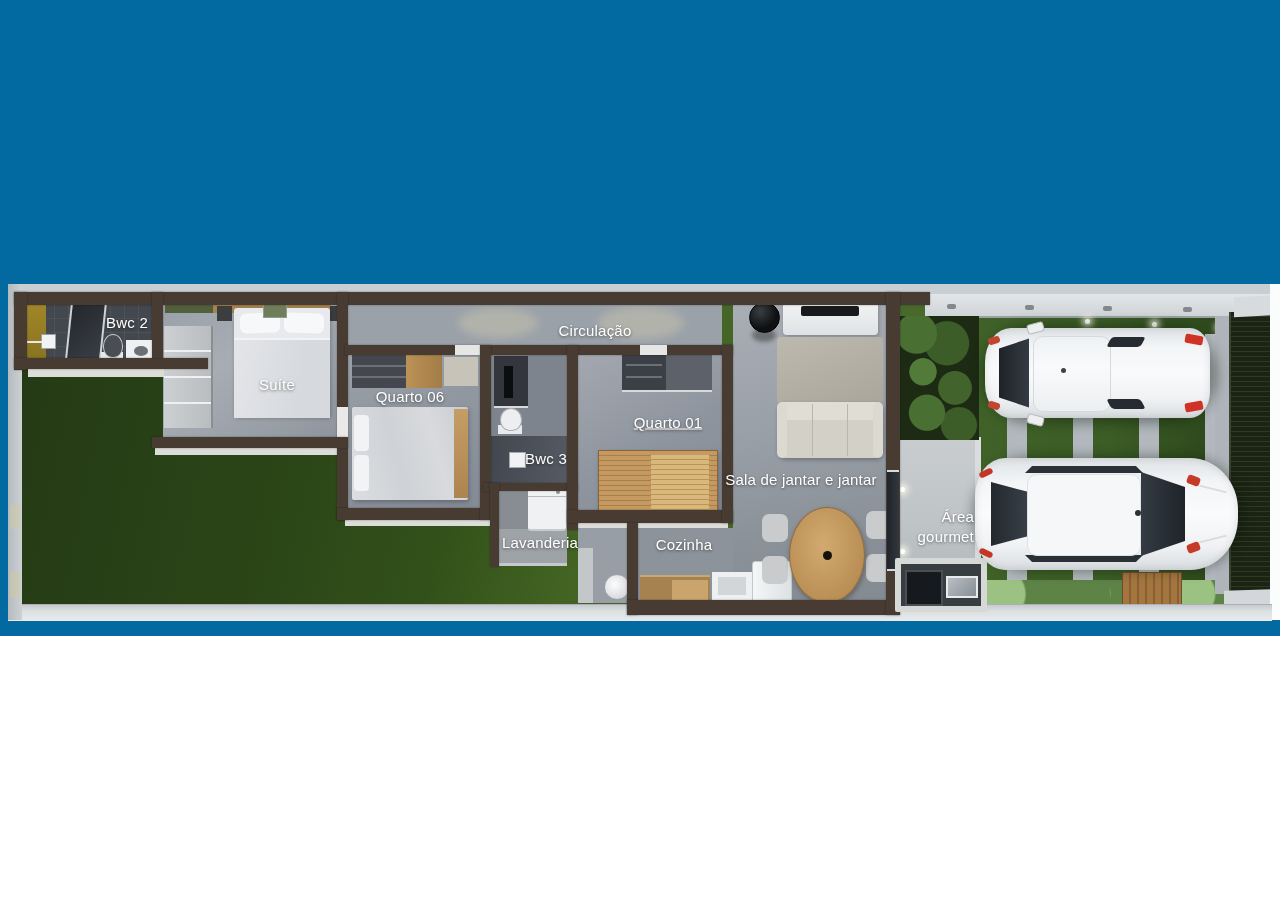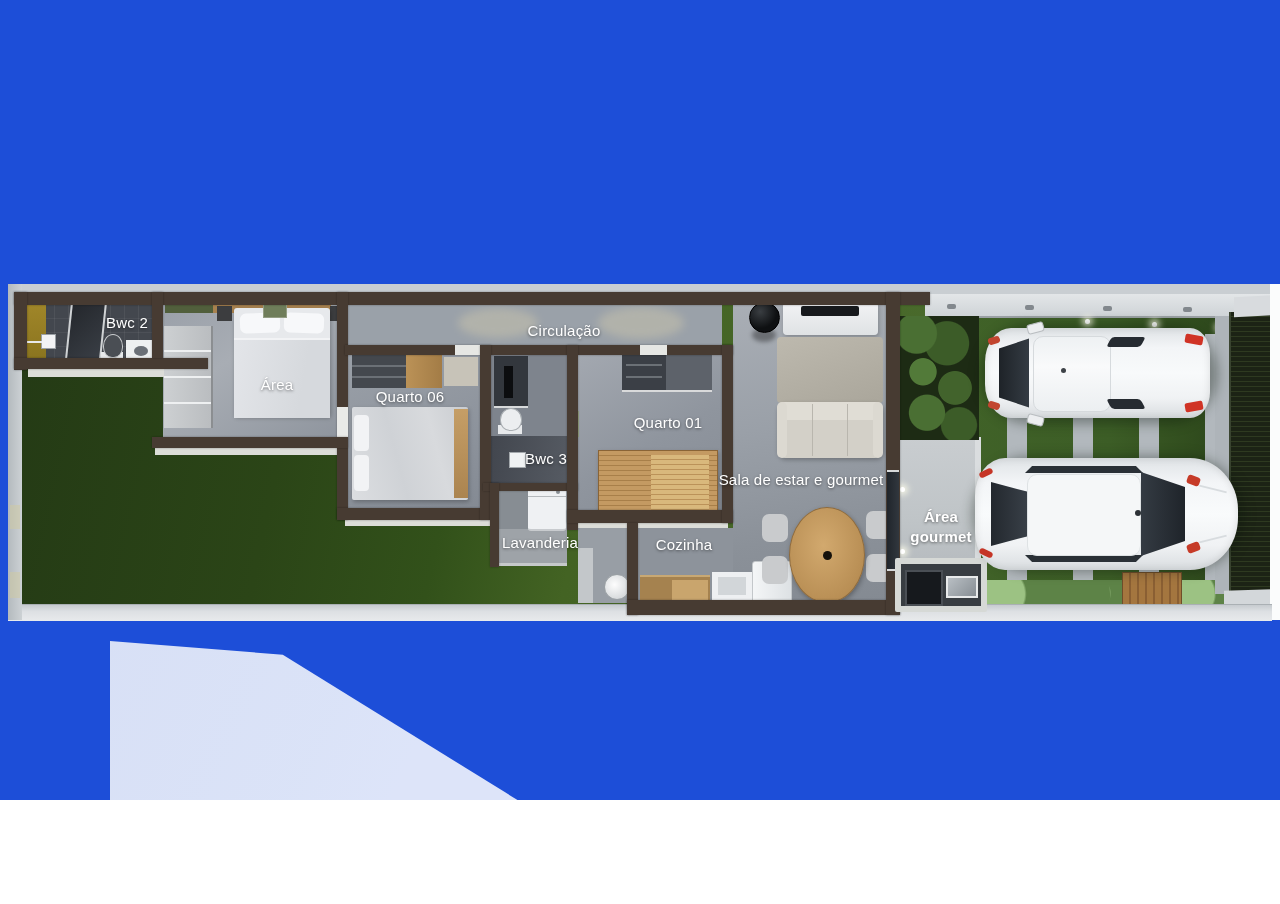--- a/index.html
+++ b/index.html
@@ -1,23 +1,23 @@
 <!DOCTYPE html>
 <html><head>
 <meta charset="utf-8">
 <style>
   html,body{margin:0;padding:0;background:#ffffff;}
-  #plan{position:relative;width:1280px;height:800px;background:#1d4ed8;overflow:hidden;
+  #plan{position:relative;width:1280px;height:636px;background:#0369a1;overflow:hidden;
         font-family:"Liberation Sans", sans-serif;}
   .a{position:absolute;}
   .wall{position:absolute;background:#473b32;box-shadow:0 0 2px rgba(0,0,0,.35);}
   .wface{position:absolute;background:#dcddd8;}
   .lbl{position:absolute;transform:translate(-50%,-50%);color:#ffffff;font-size:15px;
        letter-spacing:.2px;text-shadow:0 1px 3px rgba(0,0,0,.5);white-space:nowrap;z-index:60;}
-  .lbl.wrap{white-space:normal;text-align:center;line-height:1.3;width:66px;font-weight:bold;}
+  .lbl.wrap{white-space:normal;text-align:right;line-height:1.3;width:66px;}
   .dot{position:absolute;width:5px;height:5px;border-radius:50%;background:#fff;
        box-shadow:0 0 6px 3px rgba(255,255,235,.85);}
 </style>
 </head>
 <body>
 
 <div id="plan">
 
   <div class="a" style="left:110px;top:630px;width:540px;height:274px;opacity:.85;
               background:linear-gradient(295deg,#ffffff 45%,#fcfdfd 62%,#f9fafb 100%);
@@ -284,23 +284,23 @@
     <div class="a" style="left:166px;top:14px;width:44px;height:84px;background:linear-gradient(90deg,#343b43,#1f242a);
                 clip-path:polygon(0 0,100% 18%,100% 82%,0 100%);"></div>
     <div class="a" style="left:160px;top:52px;width:6px;height:6px;border-radius:50%;background:#2c3136;"></div>
     <div class="a" style="left:212px;top:18px;width:13px;height:9px;background:#c63b28;border-radius:3px;transform:rotate(20deg);"></div>
     <div class="a" style="left:212px;top:85px;width:13px;height:9px;background:#c63b28;border-radius:3px;transform:rotate(-20deg);"></div>
     <div class="a" style="left:224px;top:30px;width:28px;height:2px;background:#d8dcdf;transform:rotate(14deg);"></div>
     <div class="a" style="left:224px;top:80px;width:28px;height:2px;background:#d8dcdf;transform:rotate(-14deg);"></div>
   </div>
 
   <div class="lbl" style="left:127px;top:322px;">Bwc 2</div>
-  <div class="lbl" style="left:277px;top:384px;">Área</div>
+  <div class="lbl" style="left:277px;top:384px;">Suíte</div>
   <div class="lbl" style="left:410px;top:396px;">Quarto 06</div>
   <div class="lbl" style="left:546px;top:458px;">Bwc 3</div>
-  <div class="lbl" style="left:564px;top:330px;">Circulação</div>
-  <div class="lbl" style="left:668px;top:422px;">Quarto 01</div>
+  <div class="lbl" style="left:595px;top:330px;">Circulação</div>
+  <div class="lbl" style="left:668px;top:422px;text-decoration:underline;">Quarto 01</div>
   <div class="lbl" style="left:540px;top:542px;">Lavanderia</div>
   <div class="lbl" style="left:684px;top:544px;">Cozinha</div>
-  <div class="lbl" style="left:801px;top:479px;">Sala de estar e gourmet</div>
+  <div class="lbl" style="left:801px;top:479px;">Sala de jantar e jantar</div>
   <div class="lbl wrap" style="left:941px;top:526px;">Área gourmet</div>
 
 </div>
 
 </body></html>

